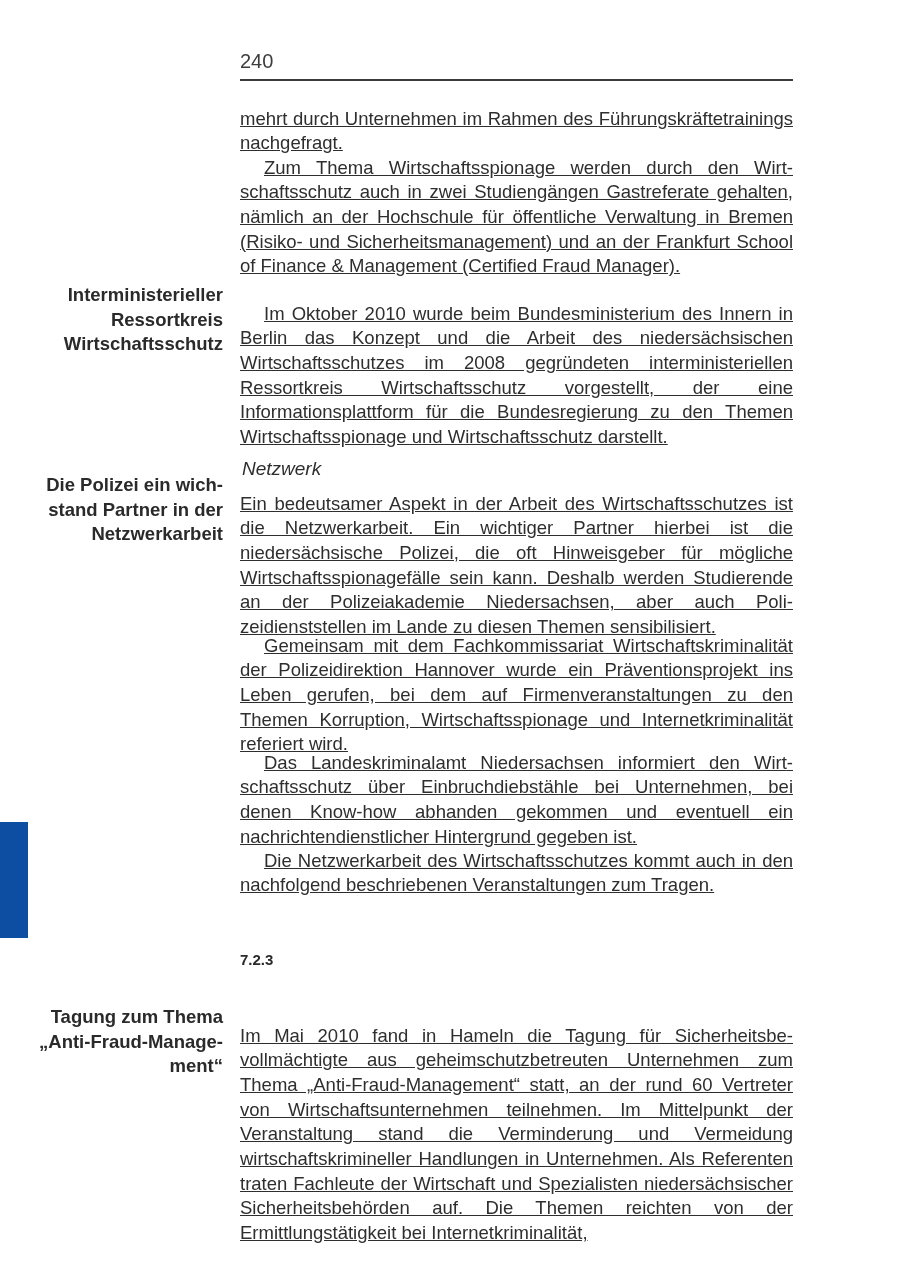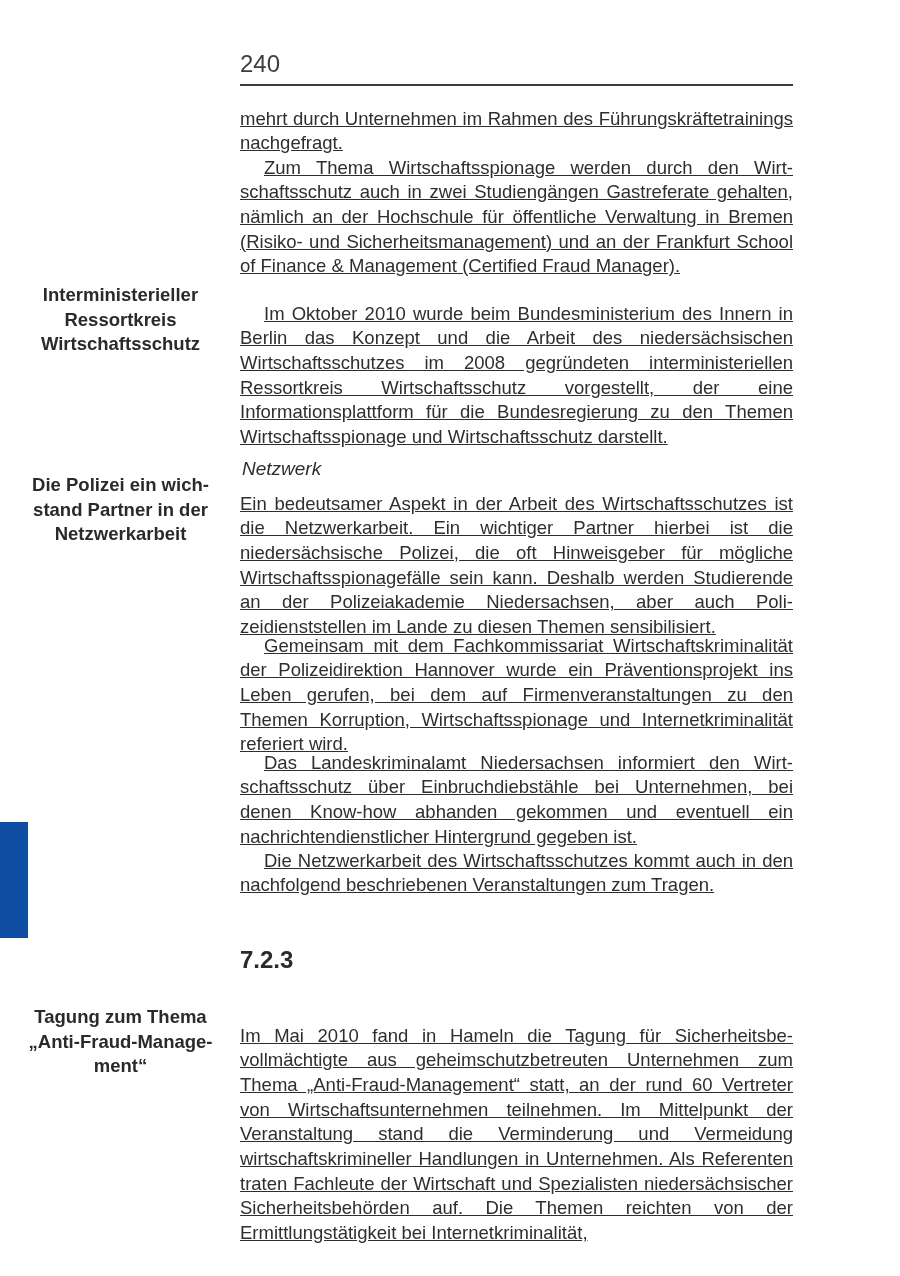--- a/index.html
+++ b/index.html
@@ -19,21 +19,21 @@
   
   .header {
     position: absolute;
     left: 240px;
     top: 50px;
     width: 553px;
     display: flex;
     align-items: flex-end;
     padding-bottom: 6px;
     border-bottom: 2px solid #3c3c3c;
-    font-size: 24px;
+    font-size: 20px;
     color: #3d3d3d;
   }
   
   .body-par {
     position: absolute;
     left: 240px;
     width: 553px;
     font-size: 18.5px;
     line-height: 24.7px;
     text-align: justify;
@@ -49,35 +49,35 @@
     font-style: italic;
     font-size: 19px;
     color: #2e2e2e;
   }
   .section-heading {
     position: absolute;
     left: 240px;
     width: 553px;
     display: flex;
     font-weight: bold;
-    font-size: 24px;
+    font-size: 15px;
     line-height: 26.5px;
     color: #2a2a2a;
   }
   .section-number {
     width: 70px;
     flex-shrink: 0;
   }
   .section-title { flex: 1; }
   
   .margin-note {
     position: absolute;
     left: 18px;
     width: 205px;
-    text-align: center;
+    text-align: right;
     font-weight: bold;
     font-size: 18.5px;
     line-height: 24.7px;
     white-space: pre-line;
     color: #2a2a2a;
   }
   
   .marker {
     position: absolute;
     left: 0;

